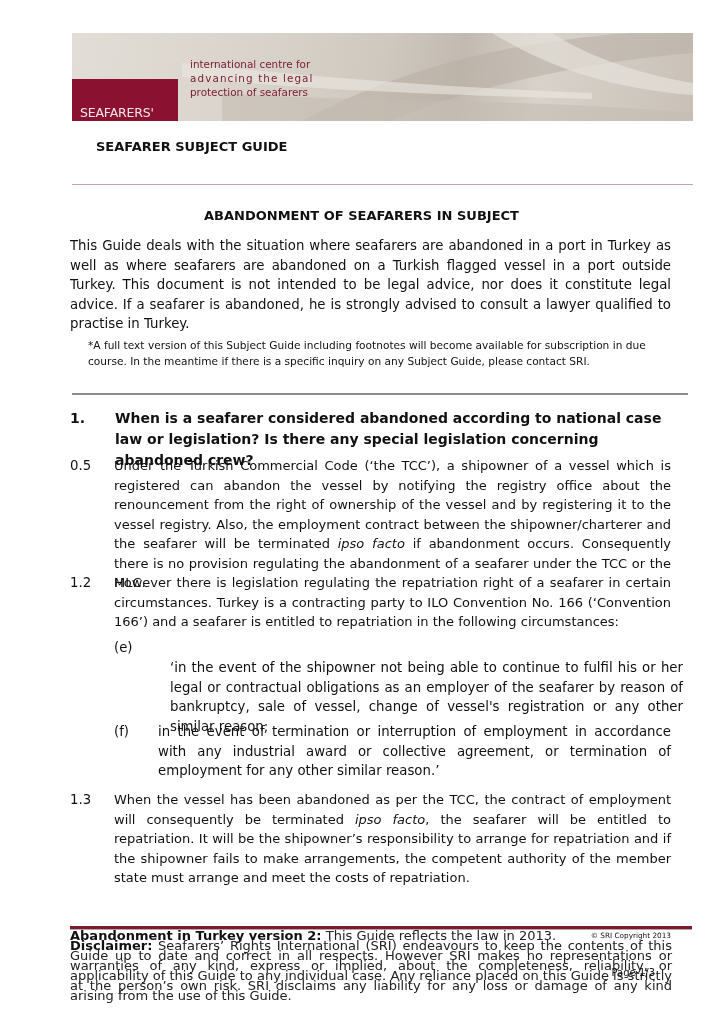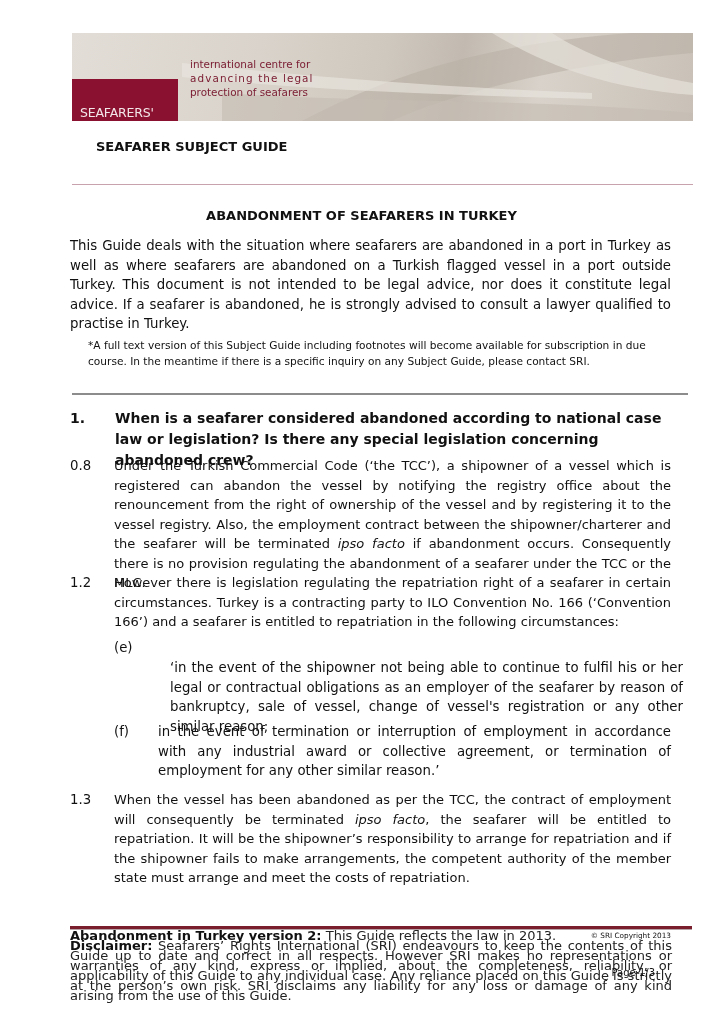--- a/index.html
+++ b/index.html
@@ -56,31 +56,31 @@
   <div class="tagline">
     <div>international centre for</div>
     <div class="spaced">advancing the legal</div>
     <div>protection of seafarers</div>
   </div>
 </div>
 
 <div class="guide-label">SEAFARER SUBJECT GUIDE</div>
 <div class="rule-pink"></div>
 
-<div class="doc-title">ABANDONMENT OF SEAFARERS IN TURKEY</div>
+<div class="doc-title">ABANDONMENT OF SEAFARERS IN SUBJECT</div>
 
 <div class="p" style="top:236px;">This Guide deals with the situation where seafarers are abandoned in a port in Turkey as well as where seafarers are abandoned on a Turkish flagged vessel in a port outside Turkey. This document is not intended to be legal advice, nor does it constitute legal advice.  If a seafarer is abandoned, he is strongly advised to consult a lawyer qualified to practise in Turkey.</div>
 
 <div class="note" style="top:337px;">*A full text version of this Subject Guide including footnotes will become available for subscription in due course.  In the meantime if there is a specific inquiry on any Subject Guide, please contact SRI.</div>
 <div class="rule-grey"></div>
 
 <div class="sec-num" style="top:408px;">1.</div>
 <div class="sec-text" style="top:408px;">When is a seafarer considered abandoned according to national case law or legislation?  Is there any special legislation concerning abandoned crew?</div>
 
-<div class="num" style="top:456px;">0.8</div>
+<div class="num" style="top:456px;">0.5</div>
 <div class="body" style="top:456px;"><span>Under the Turkish Commercial Code (‘the TCC’), a shipowner of a vessel which is registered can abandon the vessel by notifying the registry office about the renouncement from the right of ownership of the vessel and by registering it to the vessel registry. Also, the employment contract between the shipowner/charterer and the seafarer will be terminated </span><i>ipso facto</i><span> if abandonment occurs. Consequently there is no provision regulating the abandonment of a seafarer under the TCC or the MLC.</span></div>
 
 <div class="num" style="top:573px;">1.2</div>
 <div class="body" style="top:573px;">However there is legislation regulating the repatriation right of a seafarer in certain circumstances. Turkey is a contracting party to ILO Convention No. 166 (‘Convention 166’) and a seafarer is entitled to repatriation in the following circumstances:</div>
 
 <div class="sub-num" style="top:638px;">(e)</div>
 <div class="sub-body" style="top:658px;margin-left:12px;">‘in the event of the shipowner not being able to continue to fulfil his or her legal or contractual obligations as an employer of the seafarer by reason of bankruptcy, sale of vessel, change of vessel's registration or any other similar reason;</div>
 
 <div class="sub-num" style="top:722px;">(f)</div>
 <div class="sub-body" style="top:722px;">in the event of termination or interruption of employment in accordance with any industrial award or collective agreement, or termination of employment for any other similar reason.’</div>

